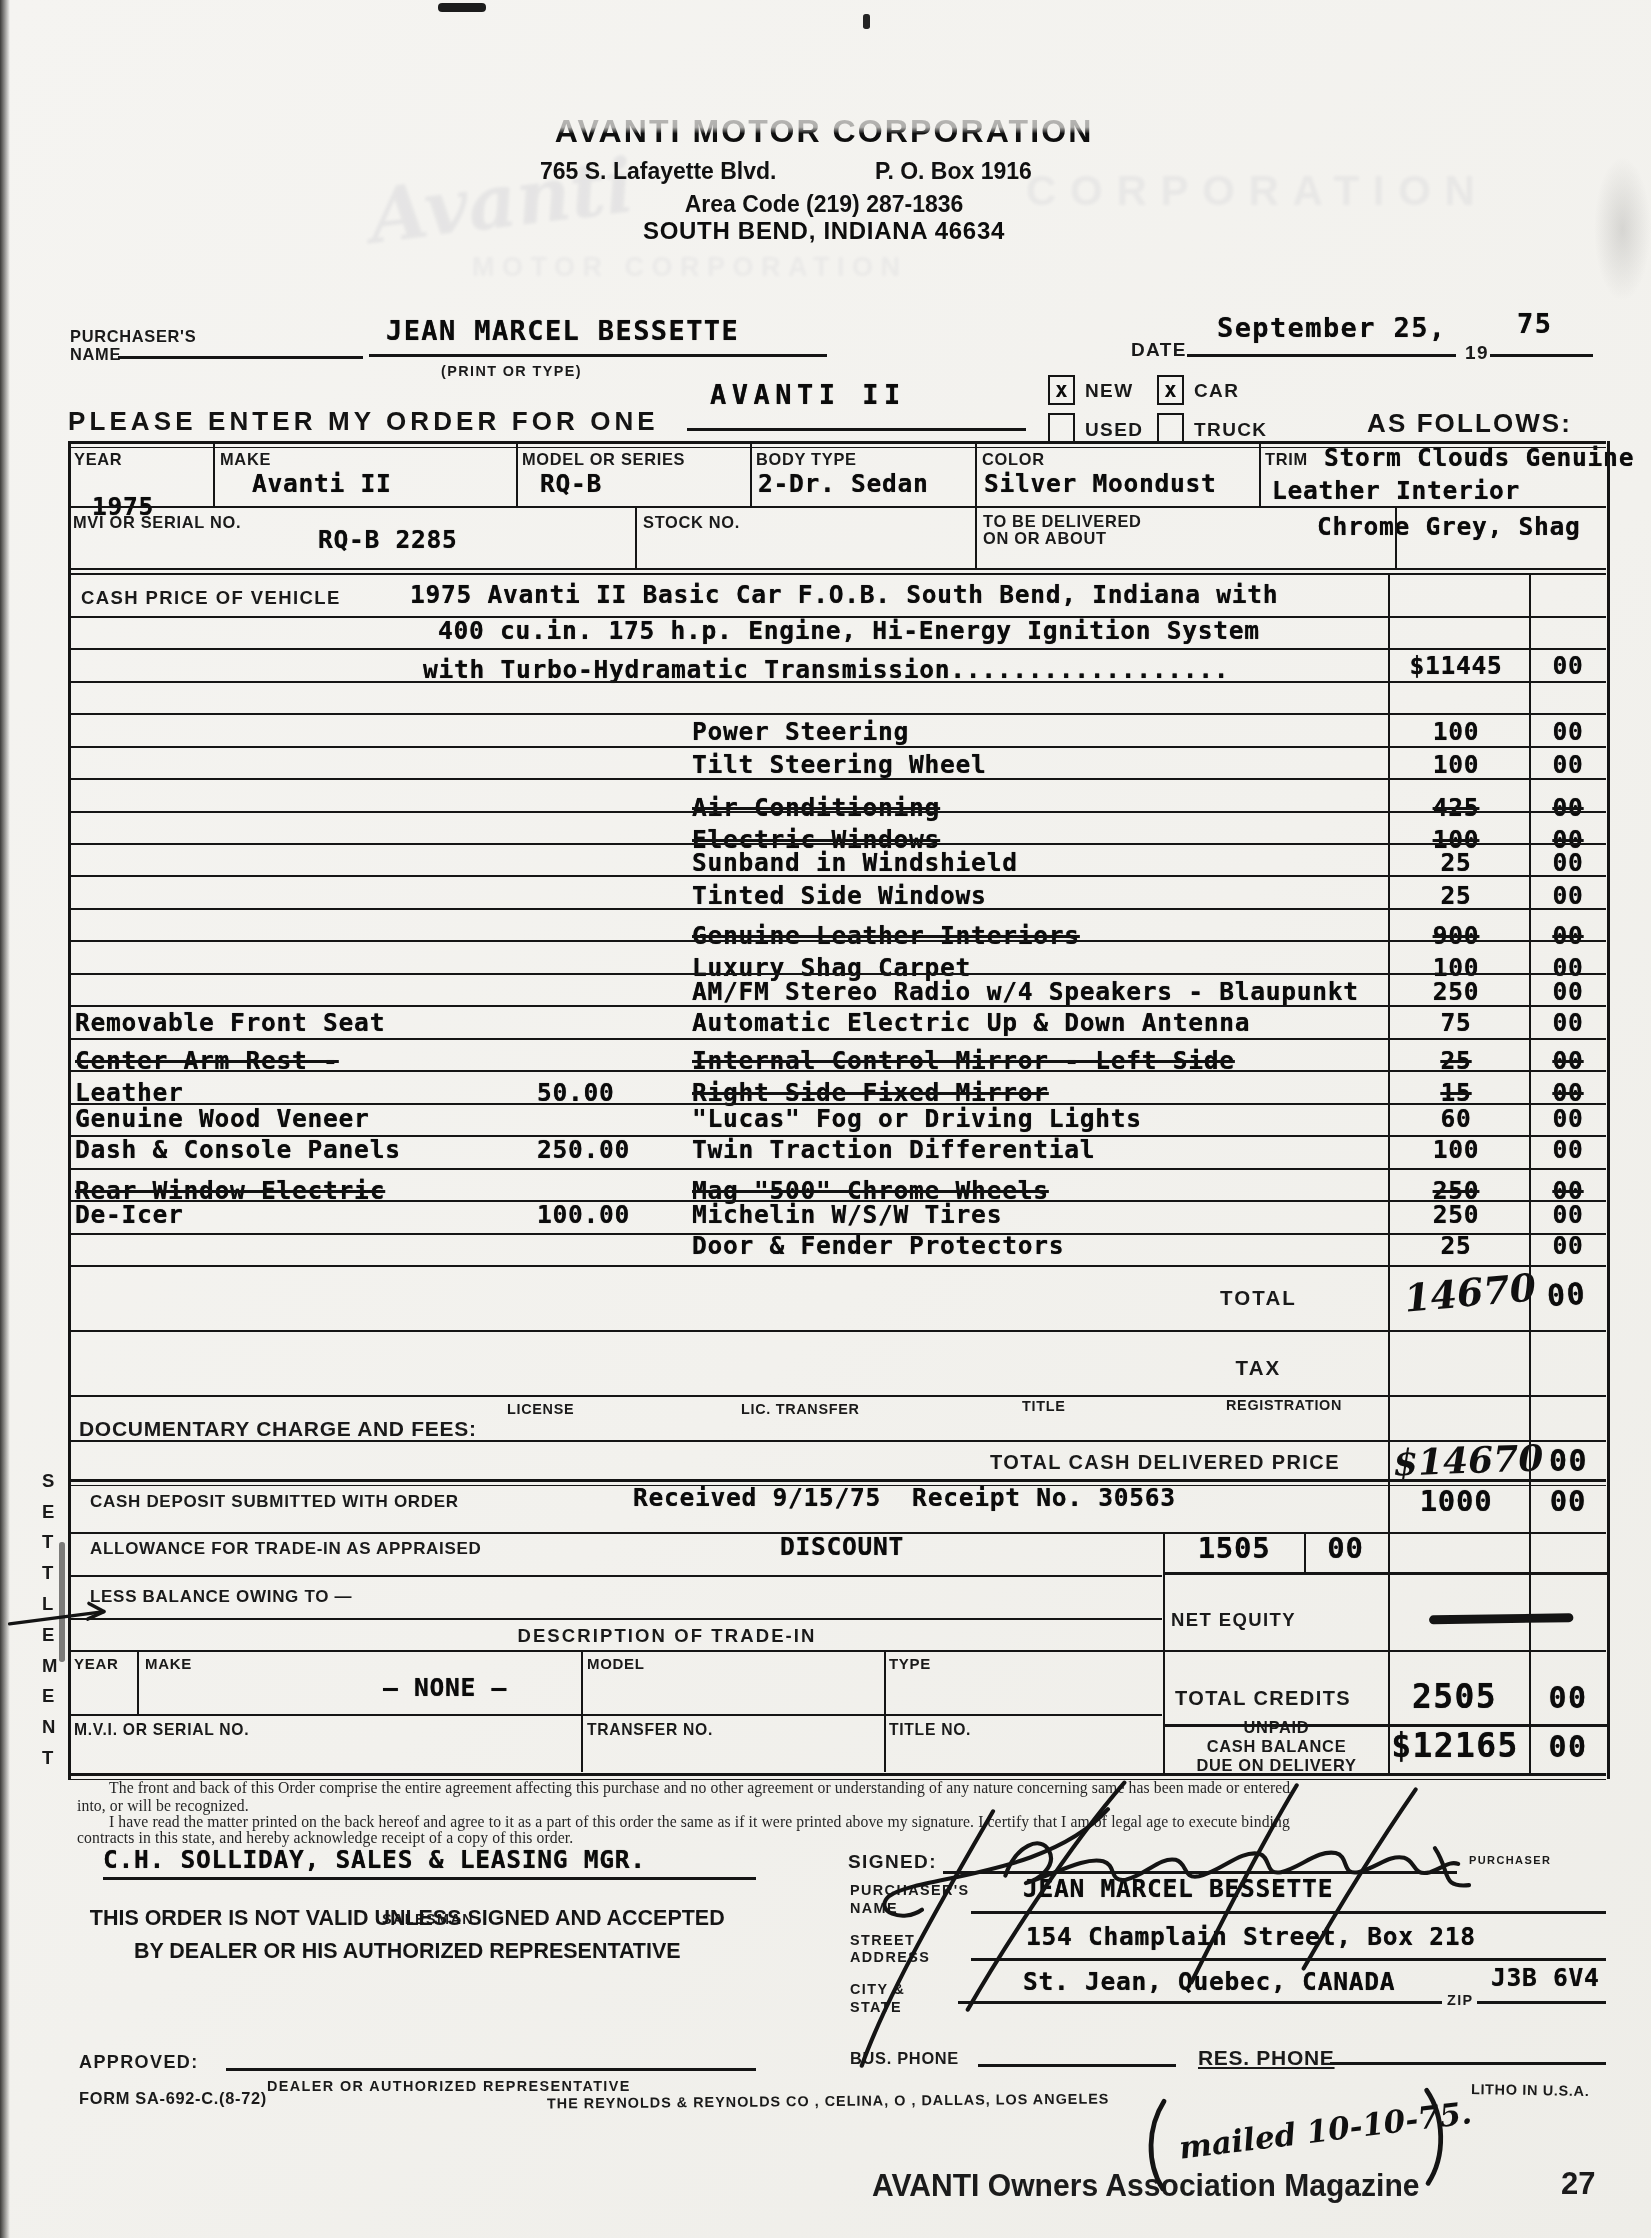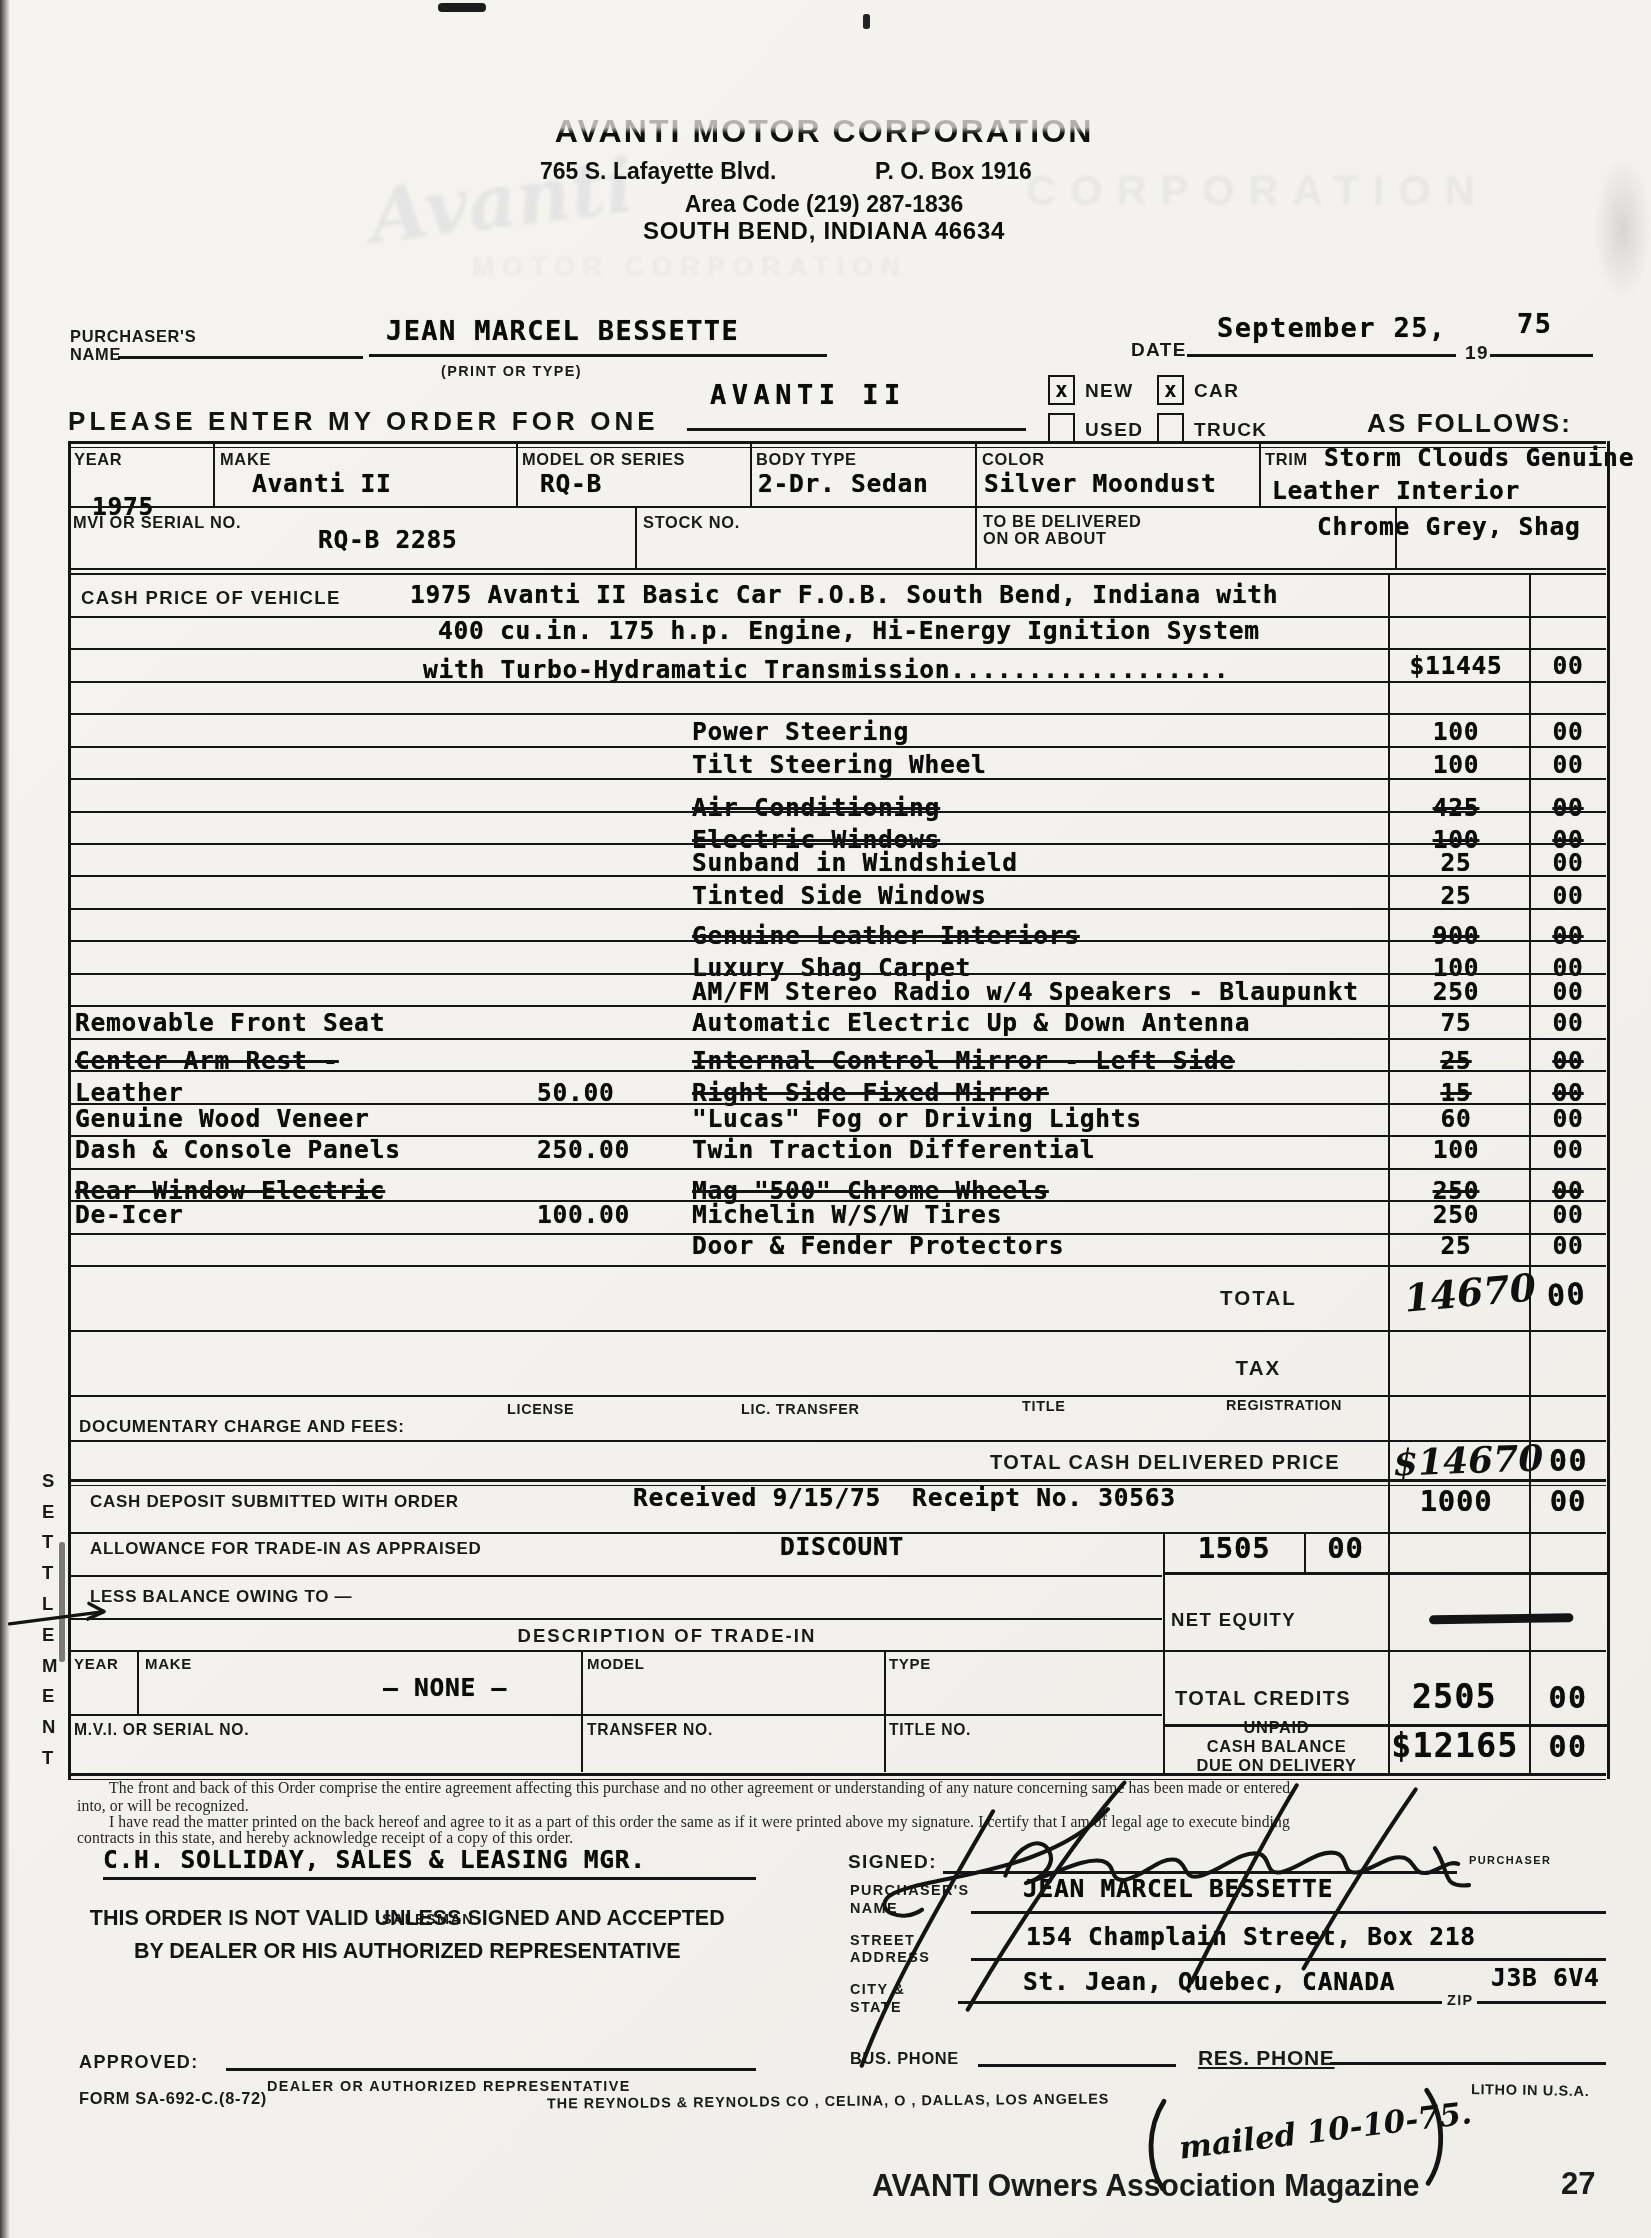--- a/index.html
+++ b/index.html
@@ -173,21 +173,21 @@
     </div>
 
   <div class="abs lab rt" style="left:1156px;top:1286px;width:205px;font-size:20.5px;letter-spacing:2.1px;">TOTAL</div>
   <div class="abs hand" style="left:1404px;top:1274px;transform:rotate(-5deg);">14670</div>
   <div class="abs big big44" style="left:1547px;top:1280px;transform:rotate(-4deg);">00</div>
   <div class="abs lab rt" style="left:1156px;top:1356px;width:205px;font-size:20.5px;letter-spacing:2.1px;">TAX</div>
   <span class="abs lab lab21" style="left:507px;top:1401px;">LICENSE</span>
   <span class="abs lab lab21" style="left:741px;top:1401px;">LIC. TRANSFER</span>
   <span class="abs lab lab21" style="left:1022px;top:1398px;">TITLE</span>
   <span class="abs lab lab21" style="left:1226px;top:1397px;">REGISTRATION</span>
-  <span class="abs lab" style="left:79px;top:1417px;font-size:17px;">DOCUMENTARY CHARGE AND FEES:</span>
+  <span class="abs lab" style="left:79px;top:1417px;font-size:21px;">DOCUMENTARY CHARGE AND FEES:</span>
   <div class="abs lab rt" style="left:958px;top:1451px;width:414px;font-size:20px;letter-spacing:1.4px;">TOTAL CASH DELIVERED PRICE</div>
   <div class="abs hand" style="left:1393px;top:1442px;font-size:36px;transform:rotate(-2deg);">$14670</div>
   <div class="abs big big44" style="left:1549px;top:1446px;">00</div>
 
   <div id="side-letters">
       <div class="abs " style="left: 42px; top: 1472px; font: 700 18.5px / 1 &quot;Liberation Sans&quot;, sans-serif; color: rgb(26, 26, 26);">S</div>
       <div class="abs " style="left: 42px; top: 1503px; font: 700 18.5px / 1 &quot;Liberation Sans&quot;, sans-serif; color: rgb(26, 26, 26);">E</div>
       <div class="abs " style="left: 42px; top: 1533px; font: 700 18.5px / 1 &quot;Liberation Sans&quot;, sans-serif; color: rgb(26, 26, 26);">T</div>
       <div class="abs " style="left: 42px; top: 1564px; font: 700 18.5px / 1 &quot;Liberation Sans&quot;, sans-serif; color: rgb(26, 26, 26);">T</div>
       <div class="abs " style="left: 42px; top: 1595px; font: 700 18.5px / 1 &quot;Liberation Sans&quot;, sans-serif; color: rgb(26, 26, 26);">L</div>

